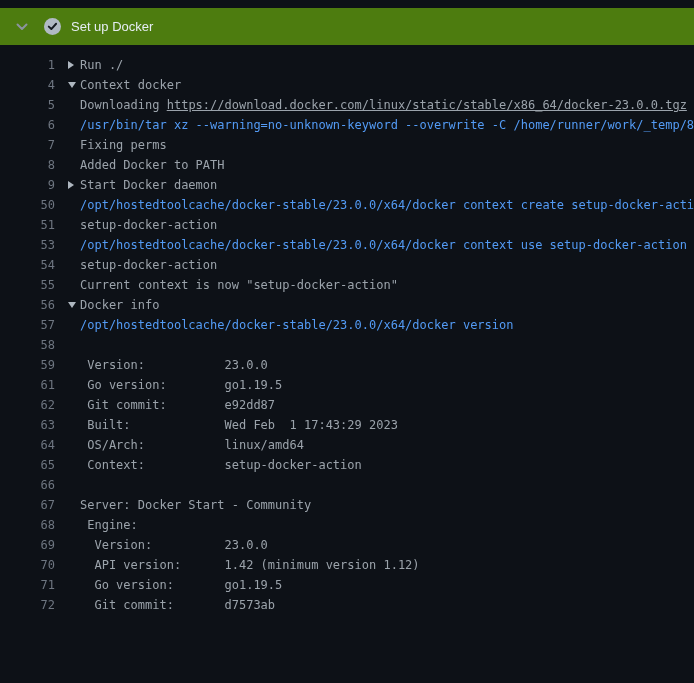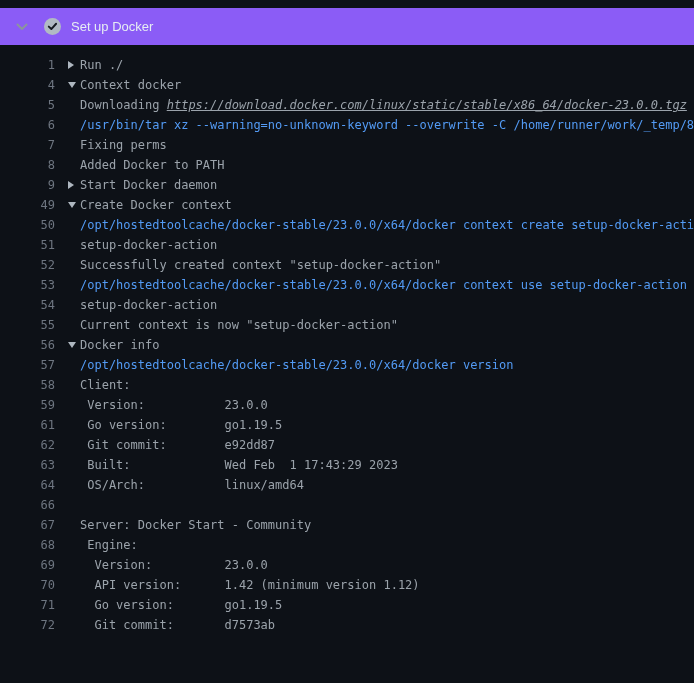--- a/index.html
+++ b/index.html
@@ -4,21 +4,21 @@
 <style>
   html,body{margin:0;padding:0;}
   body{
     width:694px;height:683px;overflow:hidden;
     background:#0d1117;
     font-family:"DejaVu Sans Mono","Liberation Mono",monospace;
   }
   .step-header{
     margin-top:8px;
     height:37px;
-    background:#8b5cf6;
+    background:#4d7c0f;
     display:flex;align-items:center;
     padding:0 16px;
     box-sizing:border-box;
   }
   .chev{width:12px;height:12px;flex:none;display:flex;align-items:center;justify-content:center;cursor:pointer;}
   .status{margin-left:16px;width:17px;height:17px;flex:none;}
   .step-title{
     margin-left:10px;
     font-family:"Liberation Sans","DejaVu Sans",sans-serif;
     font-size:13px;color:#e6edf3;font-weight:400;
@@ -33,21 +33,21 @@
     color:#6e7681;cursor:pointer;
   }
   .arrow-slot{
     width:12px;margin-left:13px;flex:none;
     display:flex;align-items:center;
   }
   .tri-r{width:0;height:0;border-left:6px solid #aeb7c0;border-top:4px solid transparent;border-bottom:4px solid transparent;}
   .tri-d{width:0;height:0;border-top:6px solid #aeb7c0;border-left:4px solid transparent;border-right:4px solid transparent;}
   .content{white-space:pre;overflow:hidden;flex:1;}
   .c-cmd{color:#539bf5;}
-  .c-link{text-decoration:underline;cursor:pointer;font-style:italic;}
+  .c-link{text-decoration:underline;cursor:pointer;}
 </style>
 </head>
 <body>
 
 <div>
   <div class="step-header">
     <span class="chev">
       <svg width="12" height="8" viewBox="0 0 12 8">
         <polyline points="1.5,1.5 6,6 10.5,1.5" fill="none" stroke="#8b949e" stroke-width="2" stroke-linecap="round" stroke-linejoin="round"></polyline>
       </svg>
@@ -97,72 +97,59 @@
         <span class="content"><span>Added Docker to PATH</span></span>
       </div>
       <div class="row">
         <span class="num">9</span>
         <span class="arrow-slot">
           <span class="tri-r"></span>
         </span>
         <span class="content"><span>Start Docker daemon</span></span>
       </div>
       <div class="row">
-        <span class="num">49</span>
+        <span class="num">50</span>
+        <span class="arrow-slot"></span>
+        <span class="content"><span class="c-cmd">/opt/hostedtoolcache/docker-stable/23.0.0/x64/docker context create setup-docker-action</span></span>
+      </div>
+      <div class="row">
+        <span class="num">51</span>
+        <span class="arrow-slot"></span>
+        <span class="content"><span>setup-docker-action</span></span>
+      </div>
+      <div class="row">
+        <span class="num">53</span>
+        <span class="arrow-slot"></span>
+        <span class="content"><span class="c-cmd">/opt/hostedtoolcache/docker-stable/23.0.0/x64/docker context use setup-docker-action</span></span>
+      </div>
+      <div class="row">
+        <span class="num">54</span>
+        <span class="arrow-slot"></span>
+        <span class="content"><span>setup-docker-action</span></span>
+      </div>
+      <div class="row">
+        <span class="num">55</span>
+        <span class="arrow-slot"></span>
+        <span class="content"><span>Current context is now "setup-docker-action"</span></span>
+      </div>
+      <div class="row">
+        <span class="num">56</span>
         <span class="arrow-slot">
           <span class="tri-d"></span>
         </span>
-        <span class="content"><span>Create Docker context</span></span>
-      </div>
-      <div class="row">
-        <span class="num">50</span>
-        <span class="arrow-slot"></span>
-        <span class="content"><span class="c-cmd">/opt/hostedtoolcache/docker-stable/23.0.0/x64/docker context create setup-docker-action</span></span>
-      </div>
-      <div class="row">
-        <span class="num">51</span>
-        <span class="arrow-slot"></span>
-        <span class="content"><span>setup-docker-action</span></span>
-      </div>
-      <div class="row">
-        <span class="num">52</span>
-        <span class="arrow-slot"></span>
-        <span class="content"><span>Successfully created context "setup-docker-action"</span></span>
-      </div>
-      <div class="row">
-        <span class="num">53</span>
-        <span class="arrow-slot"></span>
-        <span class="content"><span class="c-cmd">/opt/hostedtoolcache/docker-stable/23.0.0/x64/docker context use setup-docker-action</span></span>
-      </div>
-      <div class="row">
-        <span class="num">54</span>
-        <span class="arrow-slot"></span>
-        <span class="content"><span>setup-docker-action</span></span>
-      </div>
-      <div class="row">
-        <span class="num">55</span>
-        <span class="arrow-slot"></span>
-        <span class="content"><span>Current context is now "setup-docker-action"</span></span>
-      </div>
-      <div class="row">
-        <span class="num">56</span>
-        <span class="arrow-slot">
-          <span class="tri-d"></span>
-        </span>
         <span class="content"><span>Docker info</span></span>
       </div>
       <div class="row">
         <span class="num">57</span>
         <span class="arrow-slot"></span>
         <span class="content"><span class="c-cmd">/opt/hostedtoolcache/docker-stable/23.0.0/x64/docker version</span></span>
       </div>
       <div class="row">
         <span class="num">58</span>
         <span class="arrow-slot"></span>
-        <span class="content"><span>Client:</span></span>
       </div>
       <div class="row">
         <span class="num">59</span>
         <span class="arrow-slot"></span>
         <span class="content"><span> Version:           23.0.0</span></span>
       </div>
       <div class="row">
         <span class="num">61</span>
         <span class="arrow-slot"></span>
         <span class="content"><span> Go version:        go1.19.5</span></span>
@@ -174,20 +161,25 @@
       </div>
       <div class="row">
         <span class="num">63</span>
         <span class="arrow-slot"></span>
         <span class="content"><span> Built:             Wed Feb  1 17:43:29 2023</span></span>
       </div>
       <div class="row">
         <span class="num">64</span>
         <span class="arrow-slot"></span>
         <span class="content"><span> OS/Arch:           linux/amd64</span></span>
+      </div>
+      <div class="row">
+        <span class="num">65</span>
+        <span class="arrow-slot"></span>
+        <span class="content"><span> Context:           setup-docker-action</span></span>
       </div>
       <div class="row">
         <span class="num">66</span>
         <span class="arrow-slot"></span>
         <span class="content"></span>
       </div>
       <div class="row">
         <span class="num">67</span>
         <span class="arrow-slot"></span>
         <span class="content"><span>Server: Docker Start - Community</span></span>

